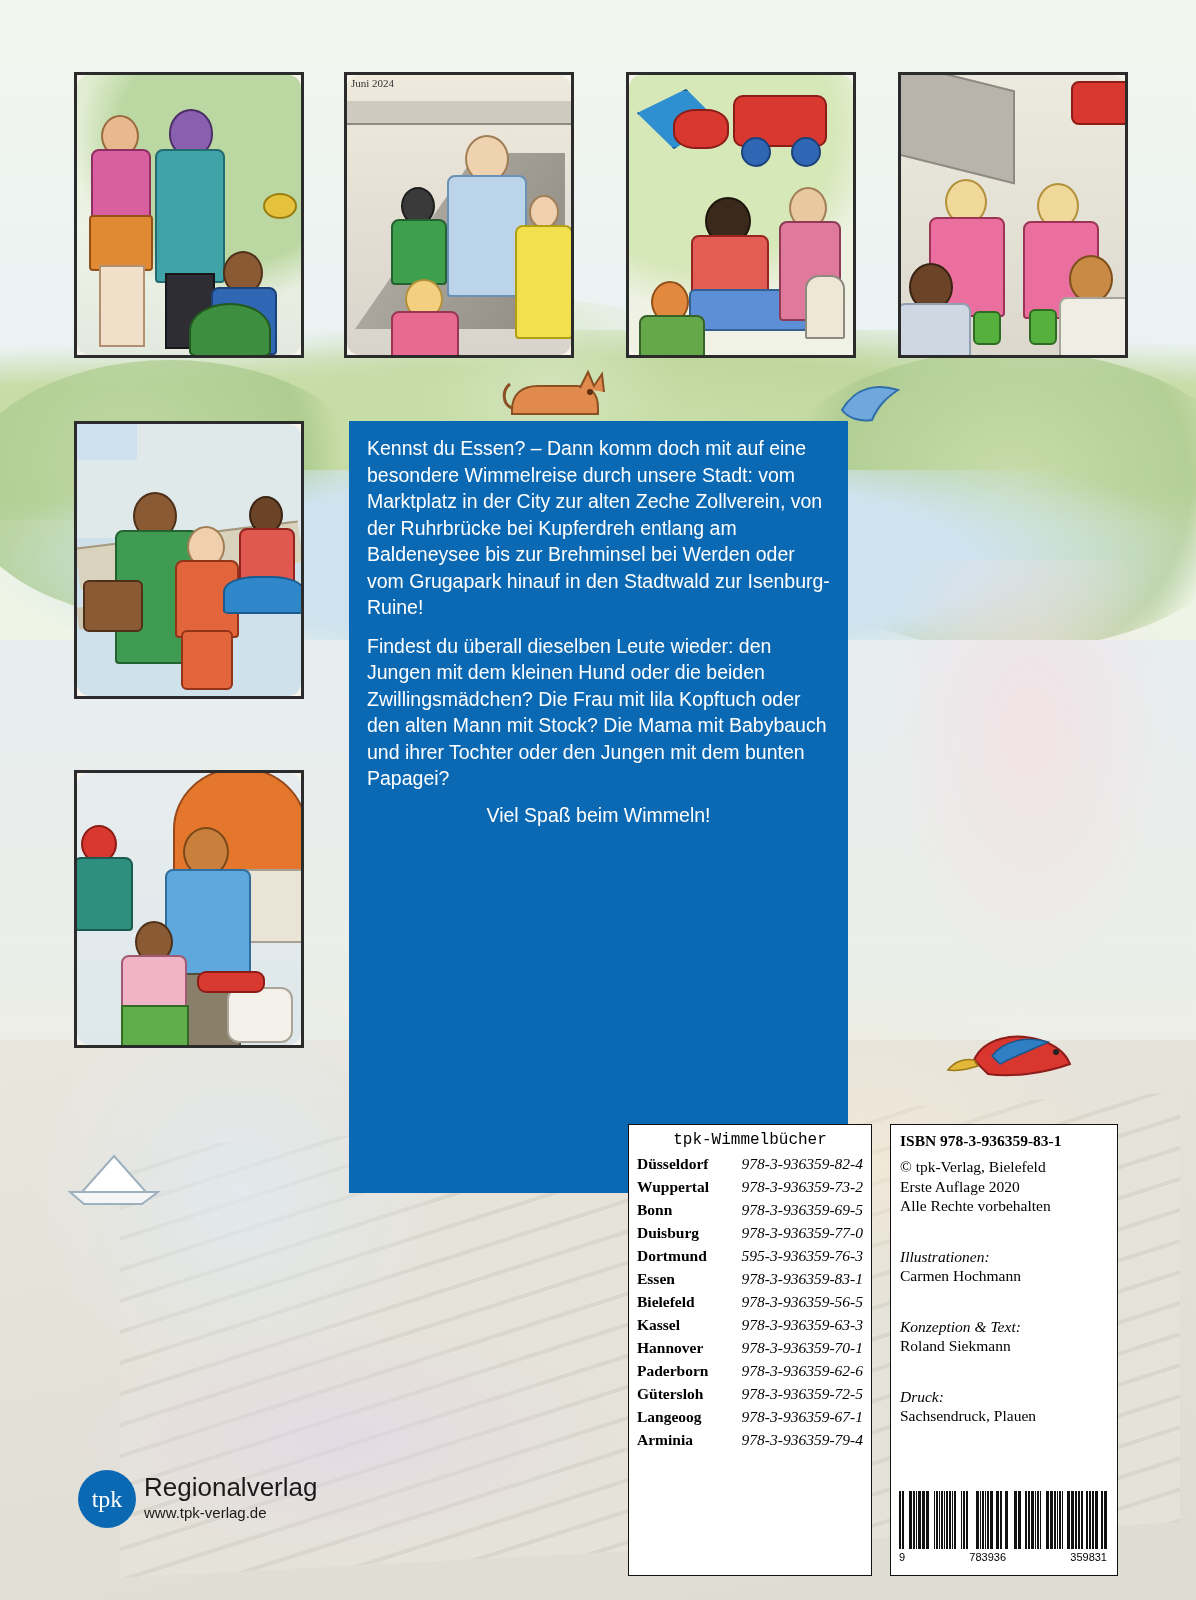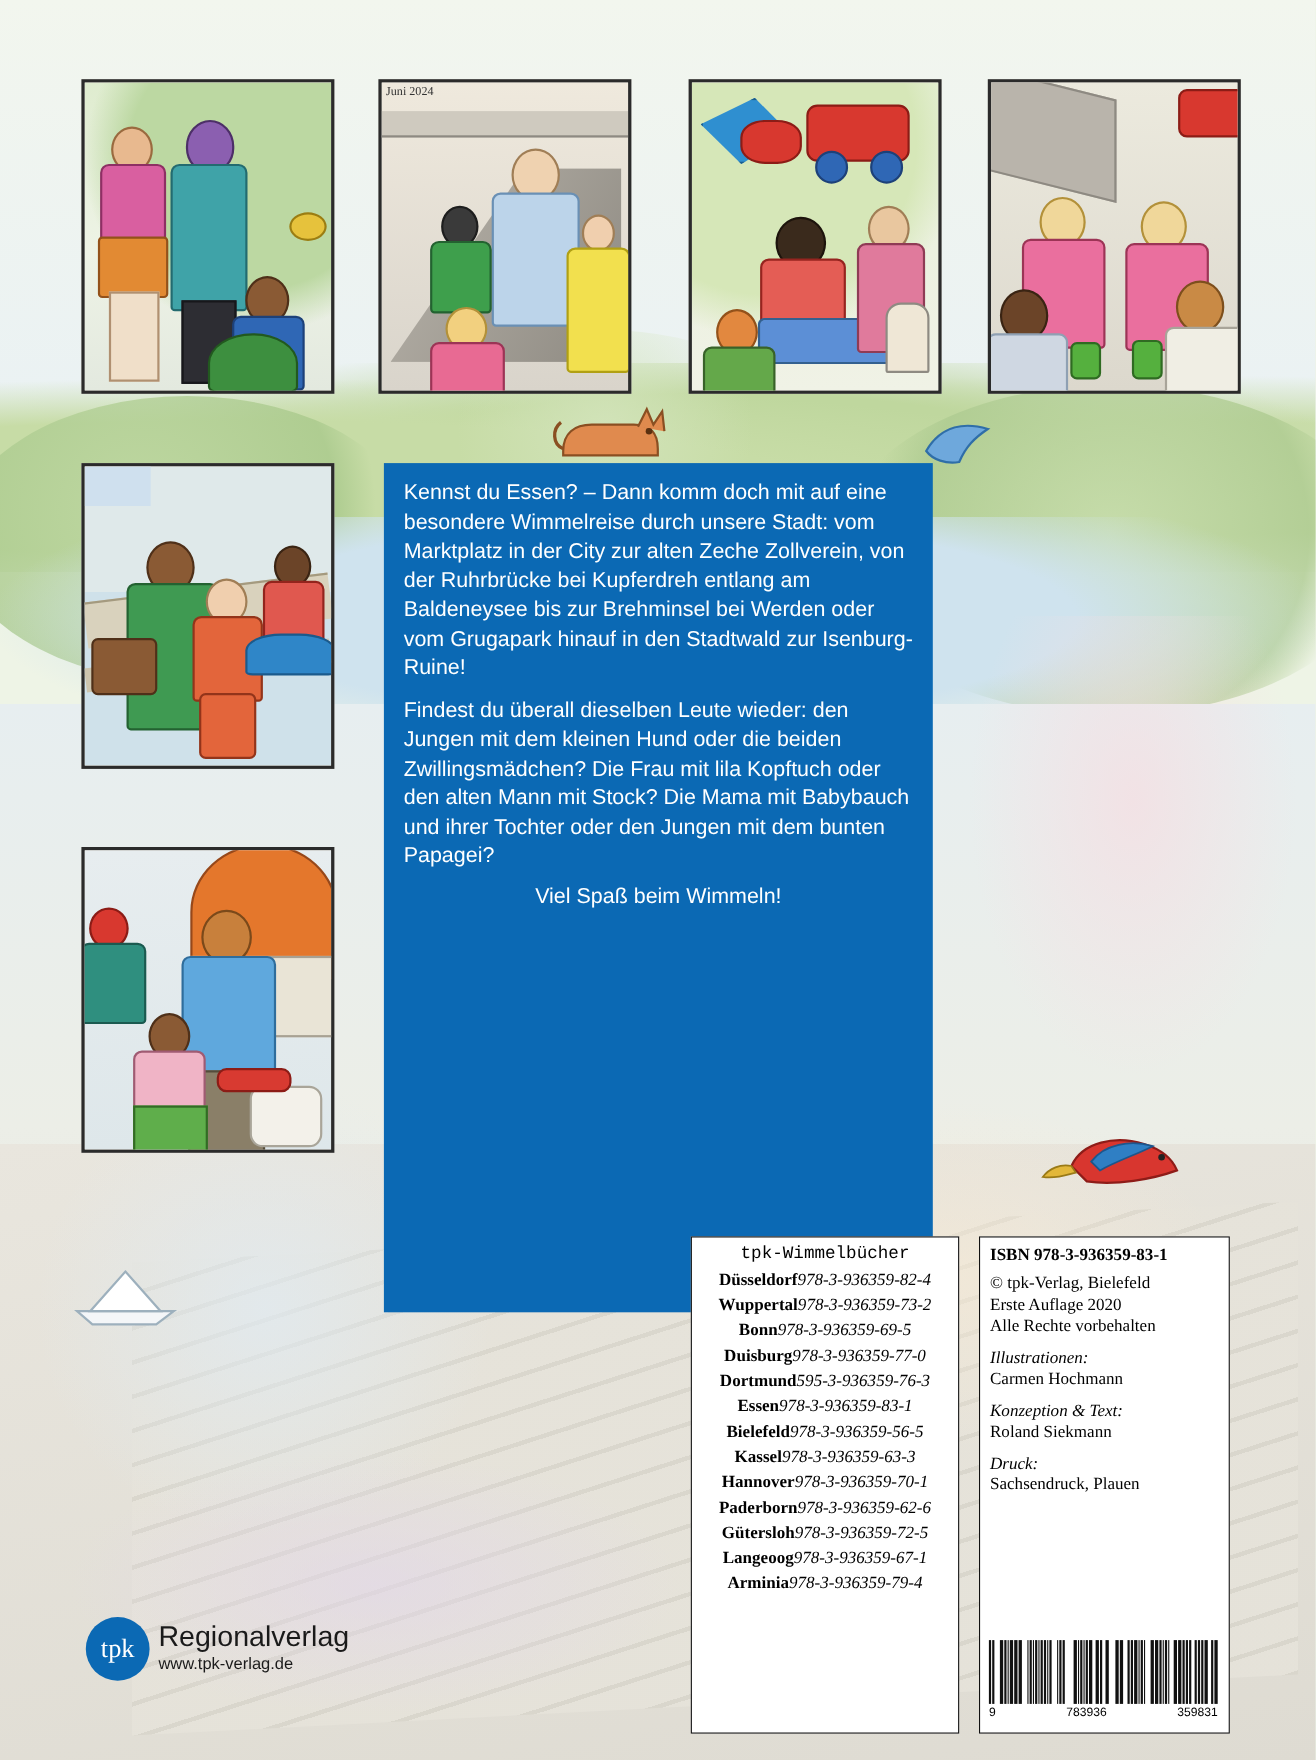--- a/index.html
+++ b/index.html
@@ -35,21 +35,21 @@
      background:radial-gradient(ellipse at 50% 40%,rgba(245,222,226,.75),rgba(245,222,226,0) 70%);}
   #bg .blob-b{position:absolute;left:30px;top:980px;width:420px;height:420px;
      background:radial-gradient(ellipse at 50% 50%,rgba(224,235,243,.7),rgba(224,235,243,0) 70%);}
   #bg .blob-c{position:absolute;left:60px;top:1320px;width:560px;height:240px;
      background:radial-gradient(ellipse at 50% 50%,rgba(226,214,234,.6),rgba(226,214,234,0) 70%);}
   #bg .blob-d{position:absolute;left:600px;top:1000px;width:520px;height:320px;
      background:radial-gradient(ellipse at 50% 50%,rgba(250,236,214,.55),rgba(250,236,214,0) 70%);}
 
   
   .panel{position:absolute;border:3px solid #2b2b2b;background:#f6f3ea;overflow:hidden;}
-  .panel .scene{position:absolute;inset:0;}
+  .panel .scene{position:absolute;inset:0;border-radius:13px;}
   .panel .lbl{position:absolute;left:4px;top:2px;font-size:11px;color:#333;
      font-family:"Liberation Serif",serif;}
 
   
   .f{position:absolute;}
   .head{border-radius:50%;}
   .body{border-radius:8px 8px 4px 4px;}
 
   
   #bluebox{position:absolute;left:349px;top:421px;width:499px;height:772px;
@@ -58,29 +58,29 @@
   #bluebox p.last{margin-bottom:0;}
   #bluebox .fun{text-align:center;margin-top:2px;font-size:19.5px;}
   .minesign{position:absolute;right:18px;bottom:10px;width:58px;height:58px;border-radius:50%;
      background:#fff;display:flex;align-items:center;justify-content:center;}
   .minesign svg{display:block;}
 
   
   .infobox{position:absolute;background:#fff;border:1.5px solid #111;box-sizing:border-box;}
   #isbnlist{left:628px;top:1124px;width:244px;height:452px;padding:6px 8px;}
   #isbnlist .title{text-align:center;font-family:Liberation Mono, monospace;font-size:16px;margin-bottom:3px;}
-  #isbnlist .row{display:flex;justify-content:center;align-items:baseline;
+  #isbnlist .row{display:flex;justify-content:space-between;align-items:baseline;
      font-family:"Liberation Serif",serif;font-size:15.5px;line-height:18px;padding:2.5px 0;}
   #isbnlist .city{font-weight:bold;}
   #isbnlist .num{font-style:italic;}
 
   #imprint{left:890px;top:1124px;width:228px;height:452px;padding:7px 9px;}
   #imprint .isbn{font-family:"Liberation Serif",serif;font-size:15.5px;font-weight:bold;margin-bottom:7px;}
   #imprint .line{font-family:"Liberation Serif",serif;font-size:15.5px;line-height:19.5px;}
-  #imprint .it{font-style:italic;}
+  #imprint .it{font-style:italic;margin-top:22px;}
   #imprint .gap{height:9px;}
   #barcode{position:absolute;left:8px;bottom:8px;width:208px;height:76px;}
   #barcode .bars{height:58px;display:flex;align-items:flex-end;gap:1px;}
   #barcode .bars i{display:block;background:#111;height:100%;}
   #barcode .digits{display:flex;justify-content:space-between;font-family:"Liberation Sans",sans-serif;
      font-size:11px;margin-top:2px;}
 
   
   #logo{position:absolute;left:78px;top:1470px;width:260px;height:70px;}
   #logo .circle{position:absolute;left:0;top:0;width:58px;height:58px;border-radius:50%;background:#0b69b4;

